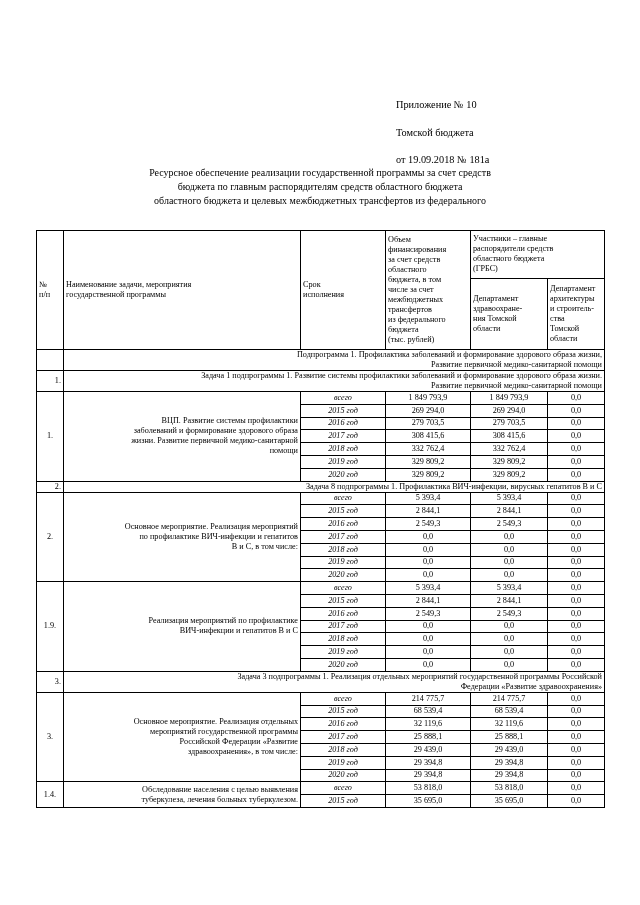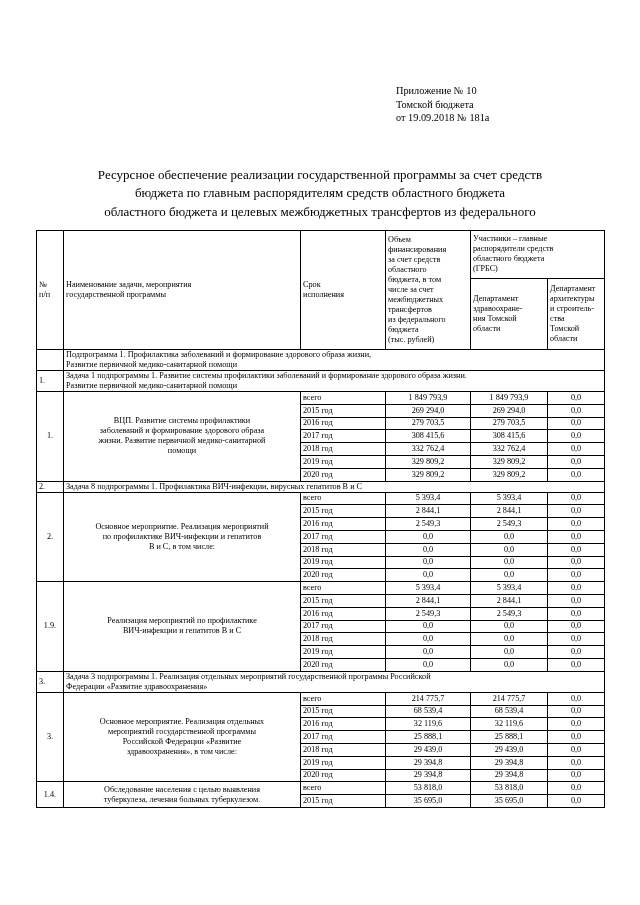--- a/index.html
+++ b/index.html
@@ -27,30 +27,30 @@
   
   .appendix {
     position: absolute;
     left: 396px;
     top: 84px;
     width: 230px;
     font-size: 10.3px;
     line-height: 1.32;
     text-align: left;
   }
-  .appendix div { white-space: nowrap; }
+  .appendix div { white-space: nowrap; margin-top: 14px; }
 
   
   .doc-title {
     position: absolute;
     left: 70px;
     top: 166px;
     width: 500px;
     text-align: center;
-    font-size: 13px;
+    font-size: 10px;
     line-height: 1.42;
   }
 
   
   .tbl-wrap {
     position: absolute;
     left: 36px;
     top: 230px;
     width: 568px;
   }
@@ -85,38 +85,39 @@
   col.c-dep2   { width: 57px; }
 
   
   .c-idx {
     text-align: center;
     vertical-align: top;
     padding-top: 2px;
     font-size: 8.3px;
   }
   .c-txt {
-    text-align: center;
+    text-align: right;
     vertical-align: top;
     padding: 1.5px 3px;
     font-size: 8.3px;
     line-height: 1.36;
   }
   .c-year {
-    text-align: left;
+    text-align: center;
     font-size: 8.2px;
     height: 11.8px;
+    font-style: italic;
   }
   .c-val {
     text-align: center;
     font-size: 8.3px;
     height: 11.8px;
   }
   .section-row td {
-    text-align: left;
+    text-align: right;
     vertical-align: top;
     padding: 1.5px 3px;
     font-size: 8.3px;
     line-height: 1.4;
   }
 </style>
 </head>
 <body>
 
 <div class="page">

